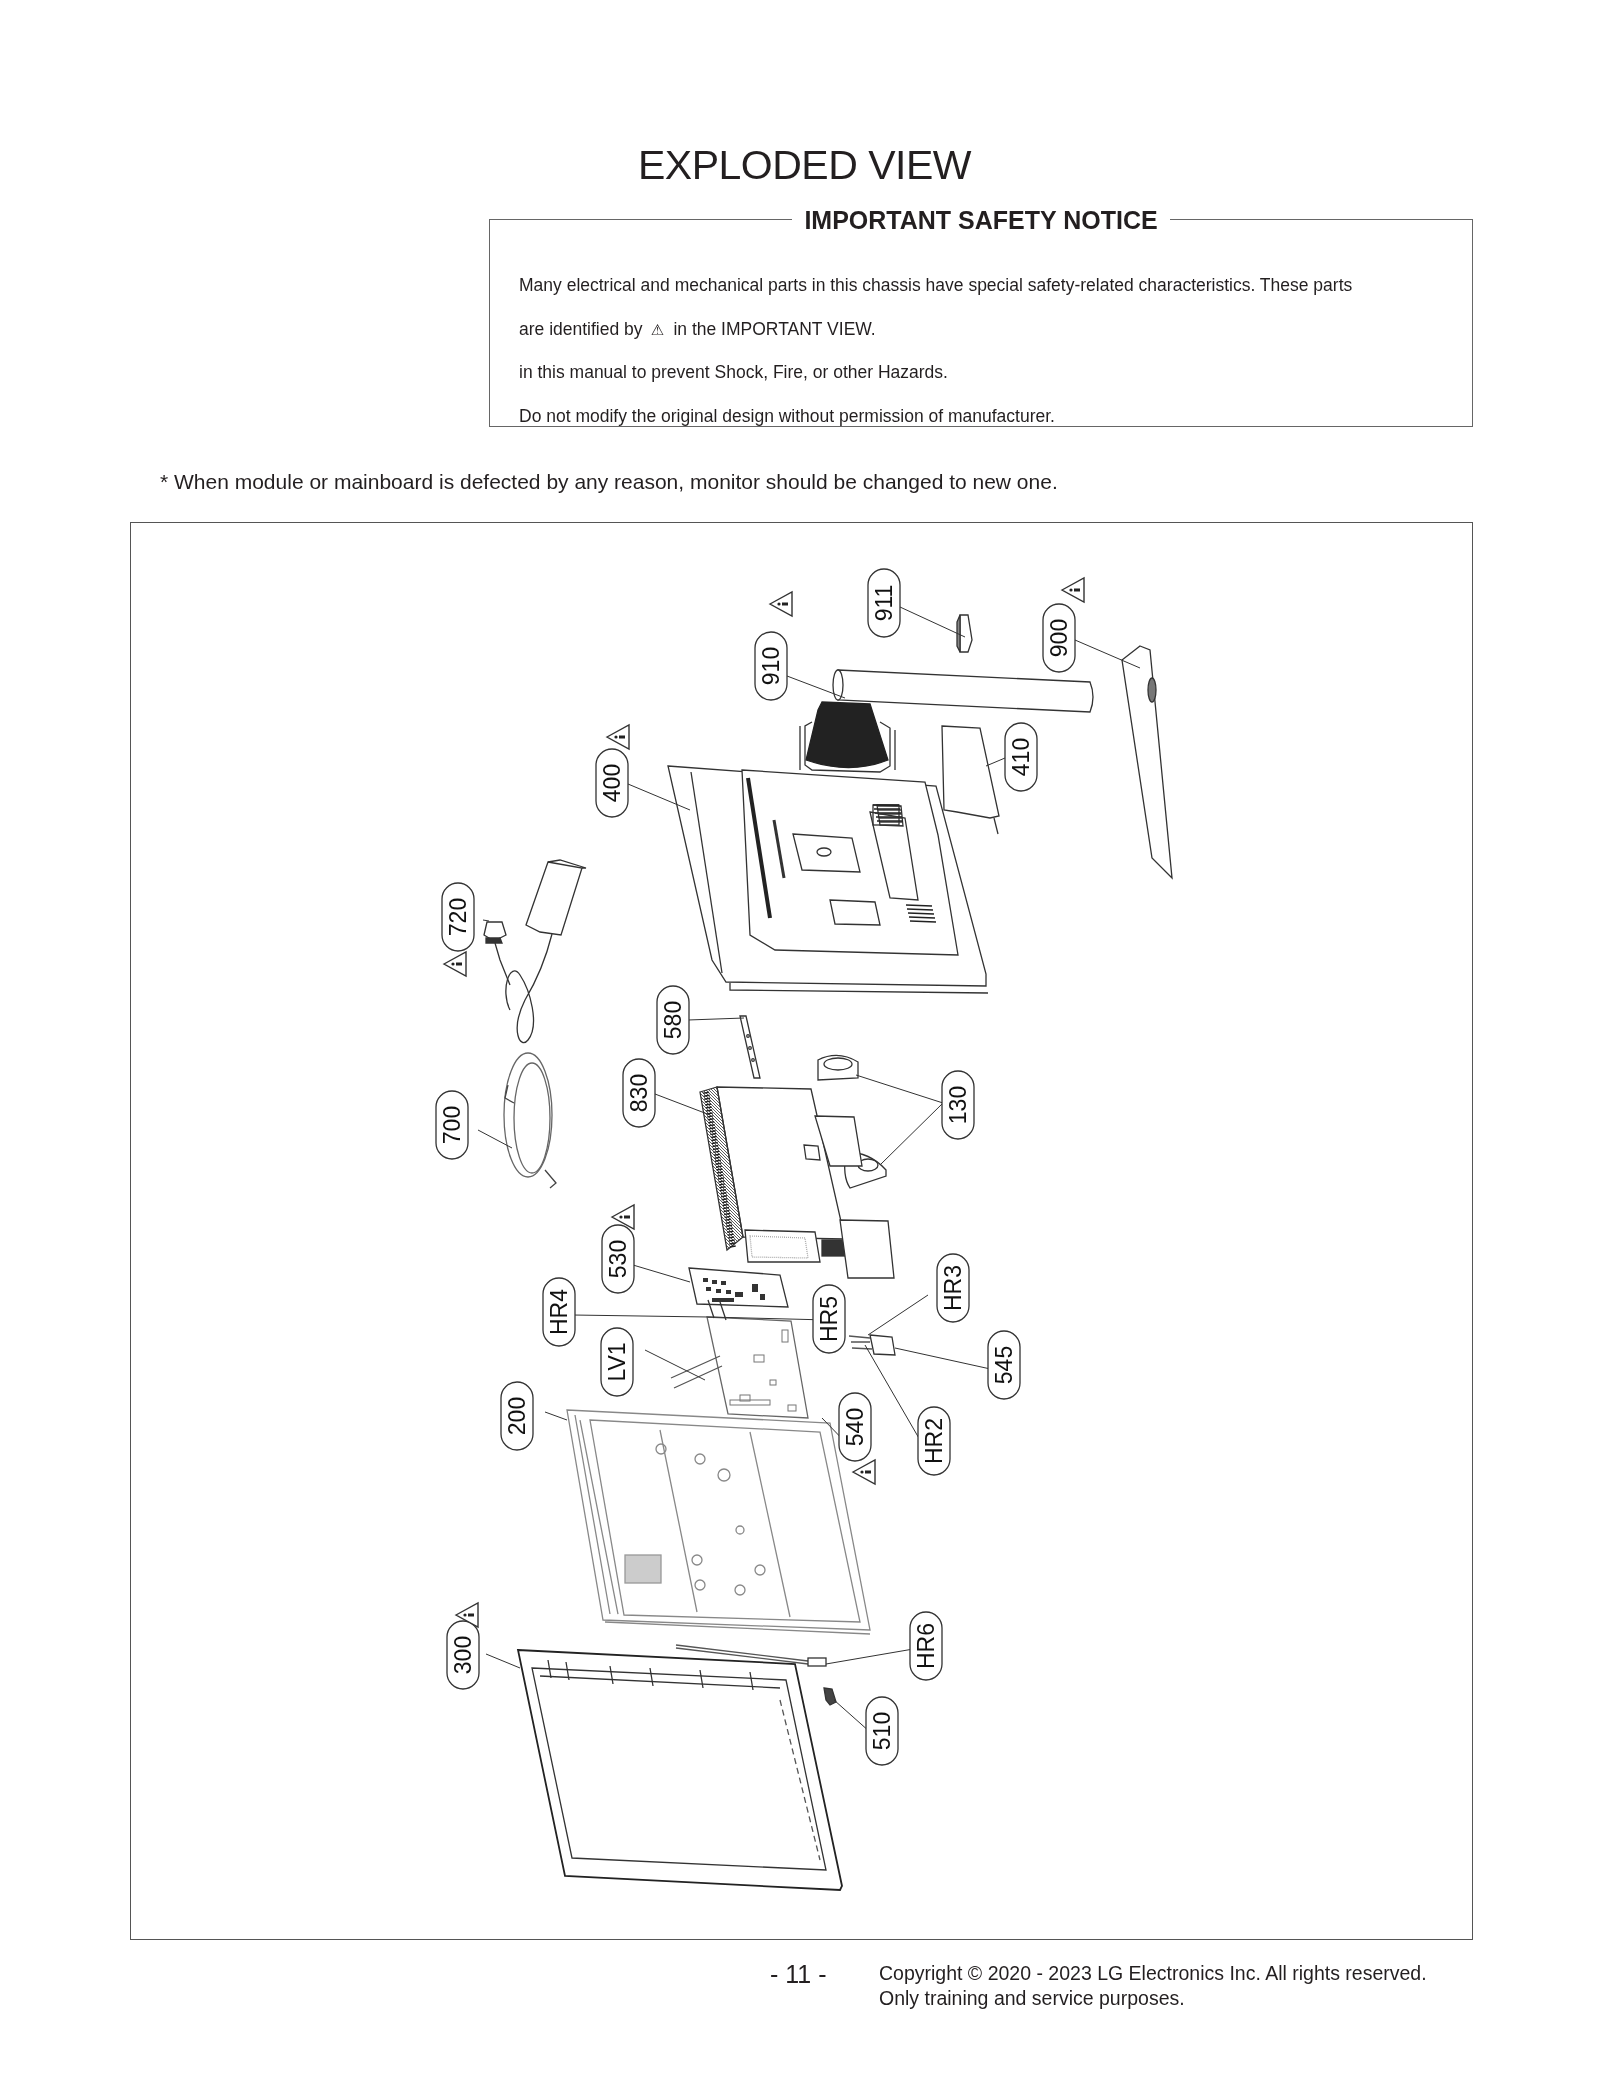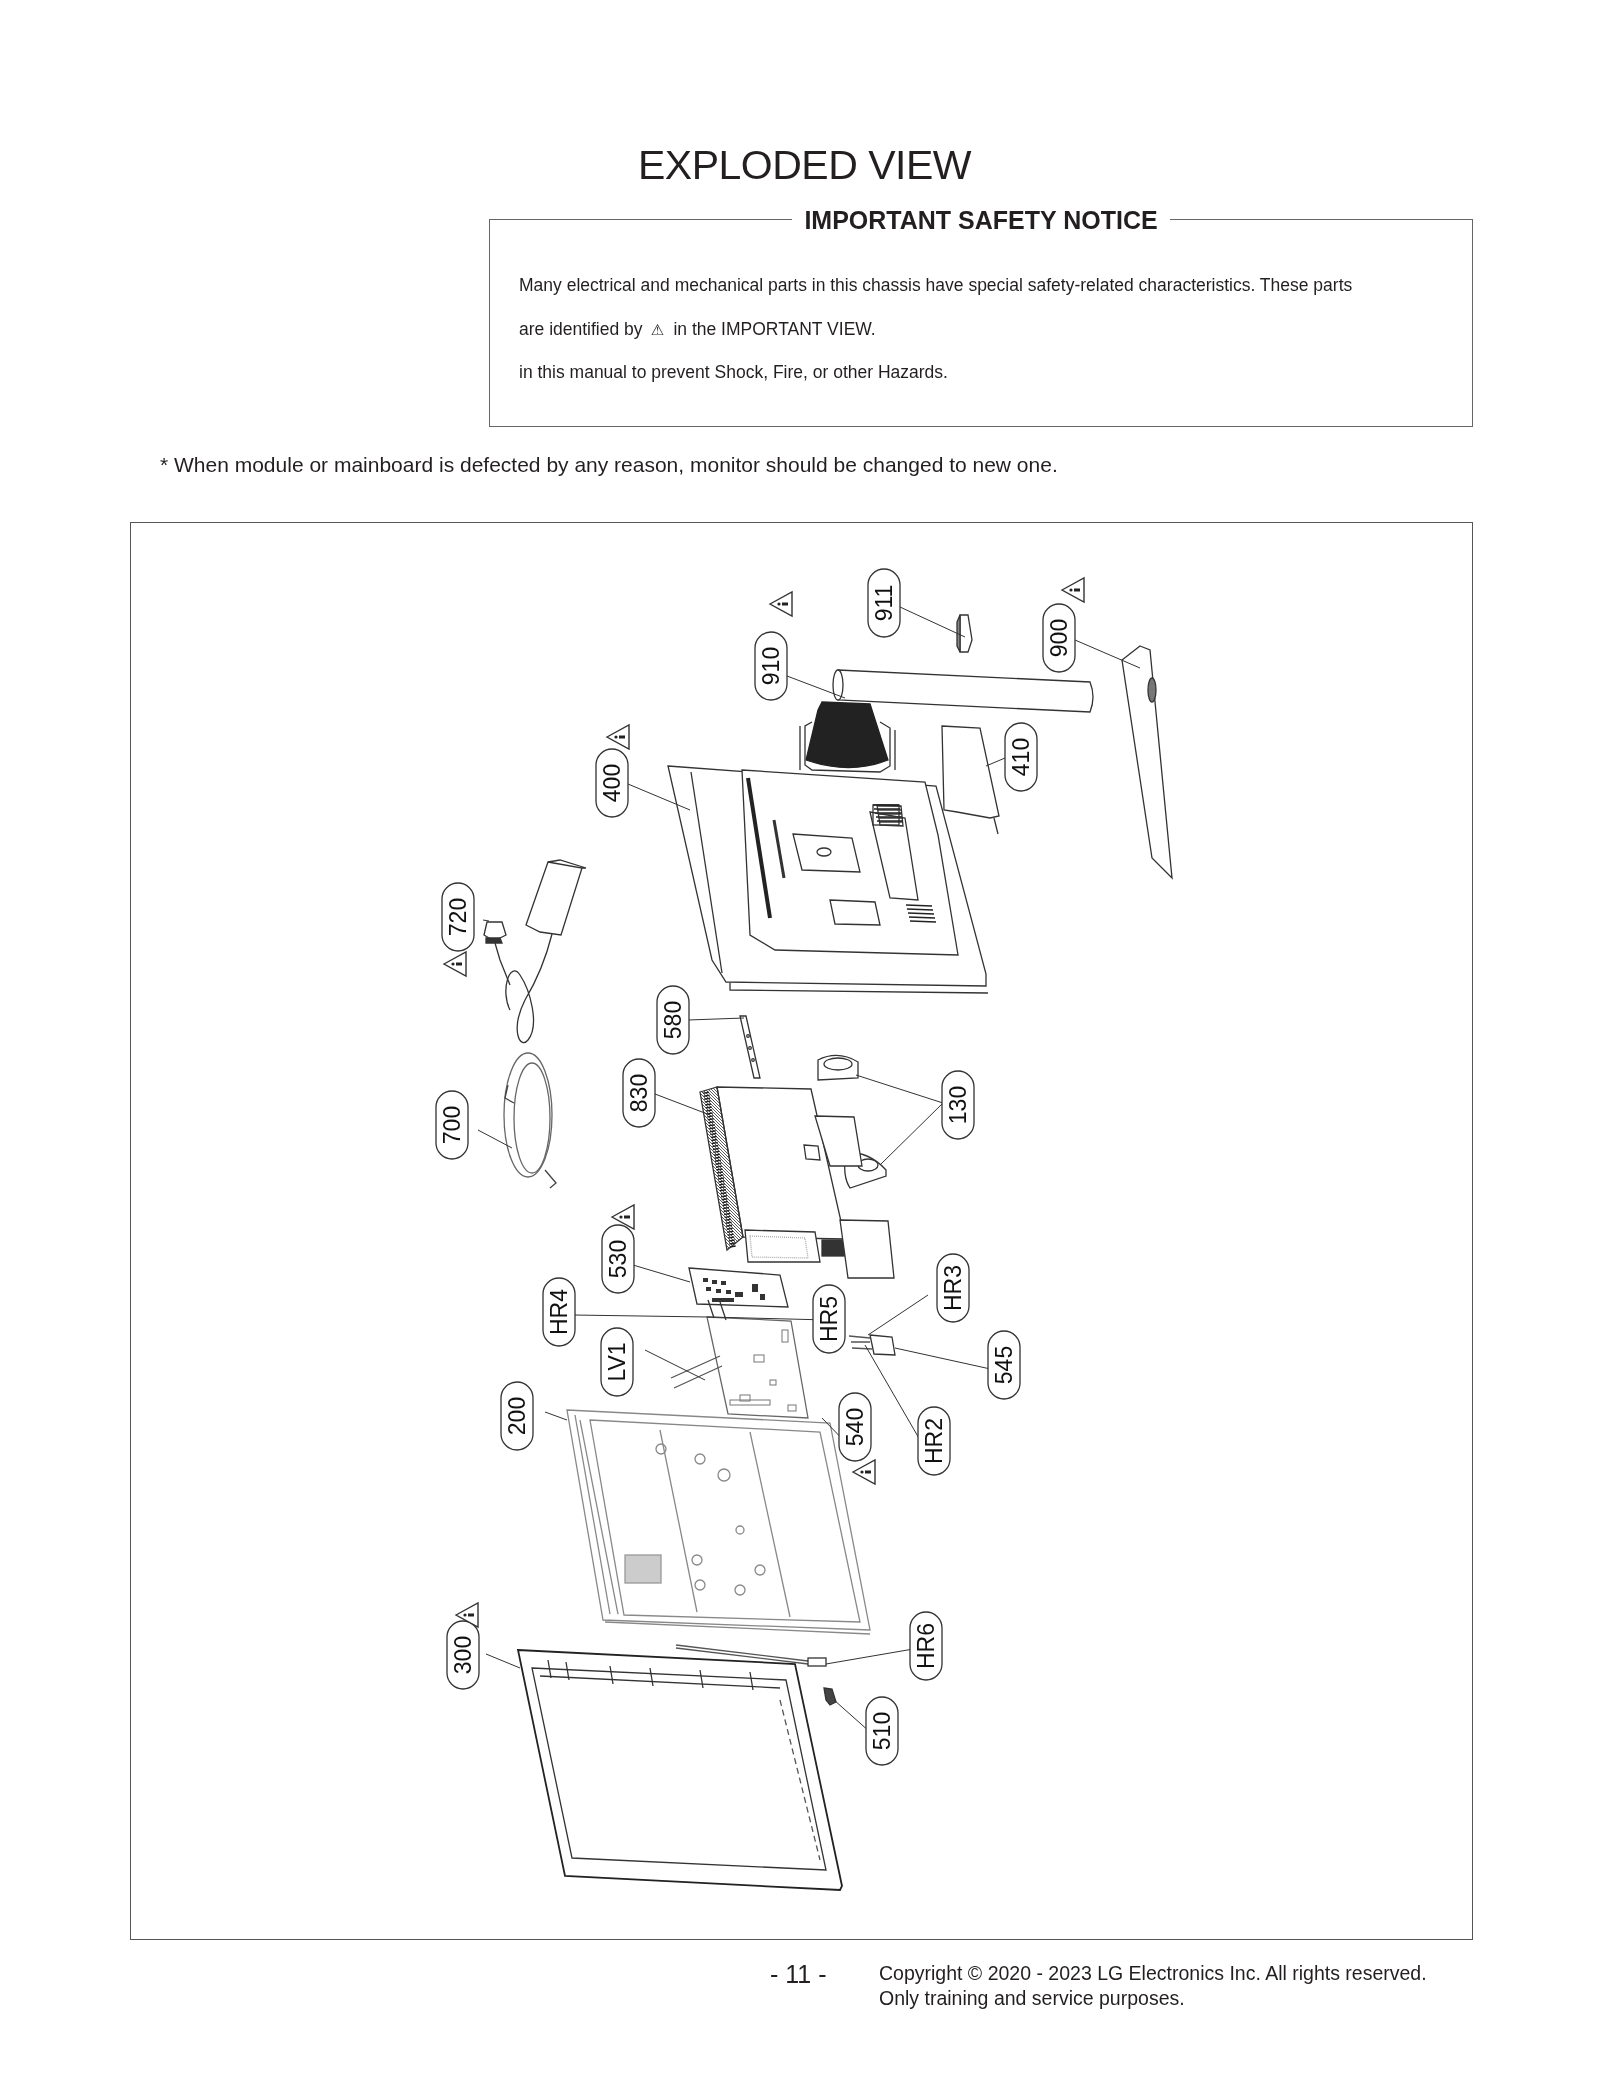--- a/index.html
+++ b/index.html
@@ -4,37 +4,38 @@
 <style>
   html,body{margin:0;padding:0;background:#fff;}
   body{width:1600px;height:2084px;position:relative;font-family:"Liberation Sans",sans-serif;color:#231f20;overflow:hidden;}
   .title{position:absolute;left:638px;top:142px;font-size:41px;font-weight:normal;letter-spacing:-0.5px;}
   .notice{position:absolute;left:489px;top:219px;width:984px;height:208px;border:1.5px solid #666;box-sizing:border-box;padding-left:6px;}
   .notice-head{position:absolute;left:0;right:0;top:-14px;text-align:center;}
   .notice-head span{background:#fff;padding:0 12px;font-size:25px;font-weight:bold;}
   .notice-body{position:absolute;left:13px;right:13px;top:36px;font-size:17.5px;line-height:27.5px;text-align:justify;}
   .notice-body p{margin:16px;}
   .tri{display:inline-block;width:16px;text-align:center;font-size:15px;margin:0 8px 0 2px;}
-  .remark{position:absolute;left:160px;top:453px;font-size:21px;}
+  .remark{position:absolute;left:160px;top:470px;font-size:21px;}
   .frame{position:absolute;left:130px;top:522px;width:1343px;height:1418px;border:1.5px solid #555;box-sizing:border-box;}
   .diagram{position:absolute;left:0;top:0;}
   .page-no{position:absolute;left:770px;top:1960px;font-size:25px;}
   .copy{position:absolute;left:879px;top:1961px;font-size:19.5px;line-height:25px;}
 </style>
 </head>
 <body>
 
 <div class="title">EXPLODED VIEW</div>
 
 <div class="notice">
   <div class="notice-head"><span>IMPORTANT SAFETY NOTICE</span></div>
   <div class="notice-body">
     <p>Many electrical and mechanical parts in this chassis have special safety-related characteristics. These parts</p>
     <p><span>are identified by</span> <span class="tri">⚠</span><span>in the IMPORTANT VIEW.</span></p>
     <p>in this manual to prevent Shock, Fire, or other Hazards.</p>
+    <p>Do not modify the original design without permission of manufacturer.</p>
   </div>
 </div>
 
 <div class="remark">* When module or mainboard is defected by any reason, monitor should be changed to new one.</div>
 
 <div class="frame"></div>
 
 <svg class="diagram" width="1600" height="2084" viewBox="0 0 1600 2084" font-family="Liberation Sans, sans-serif" stroke="#333" fill="none" stroke-width="1.3">
   <defs>
     <g id="warn">

